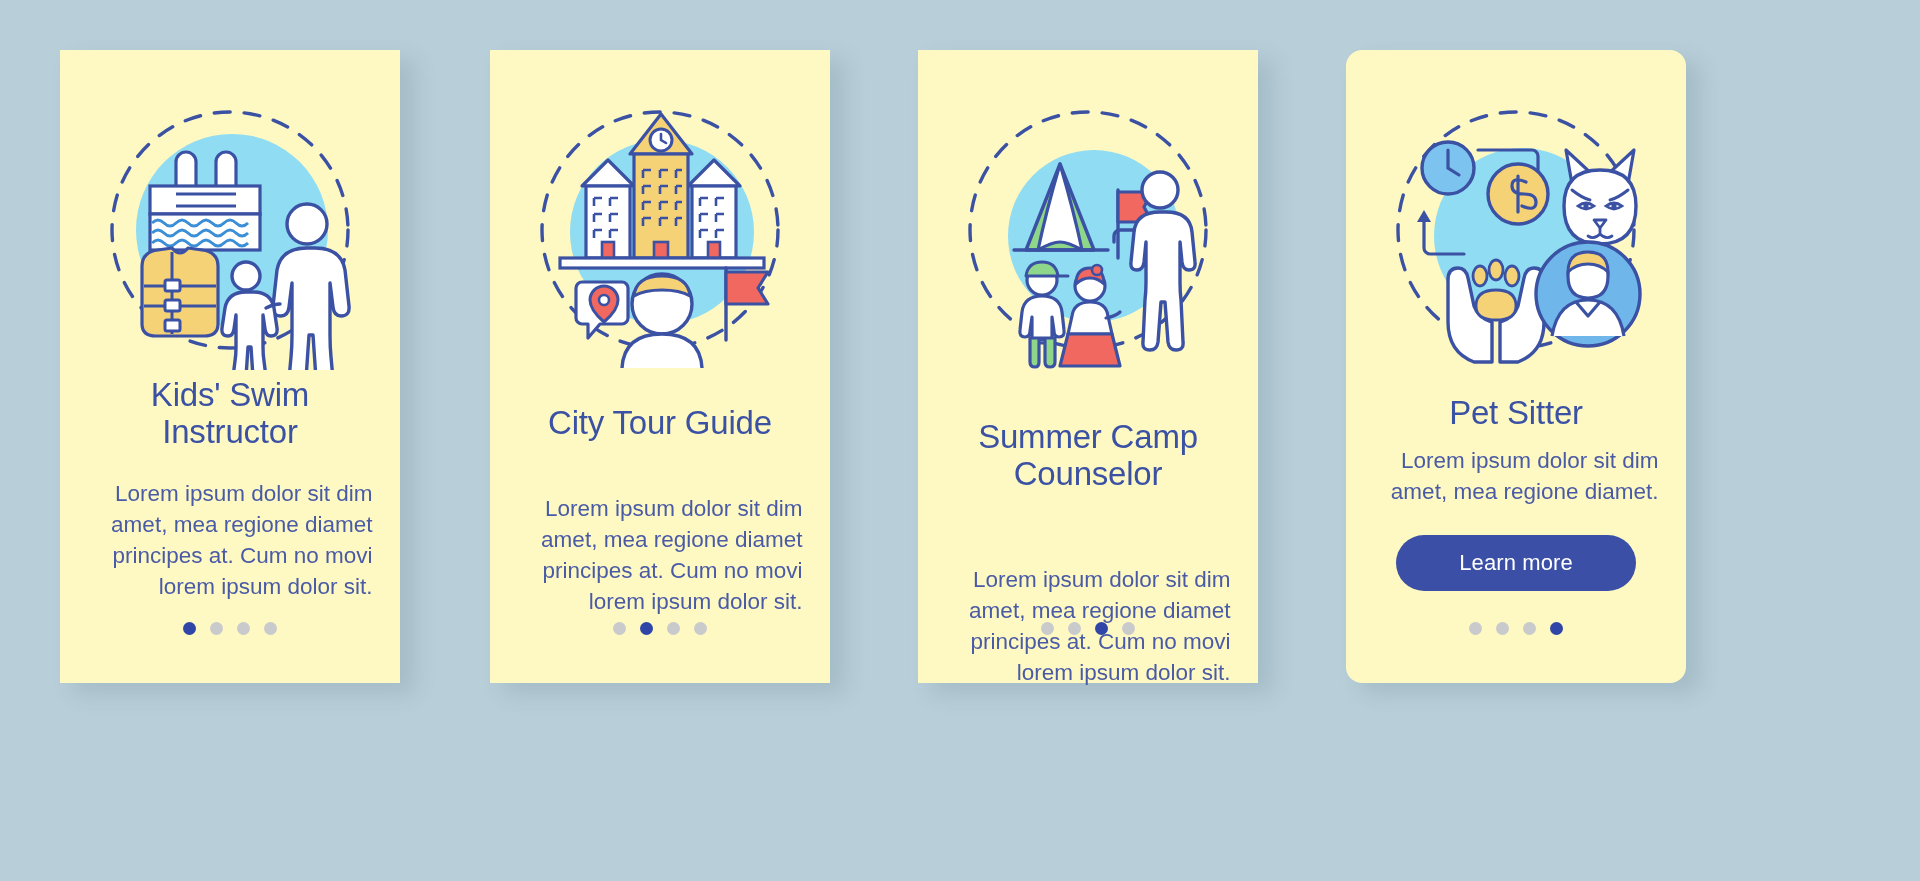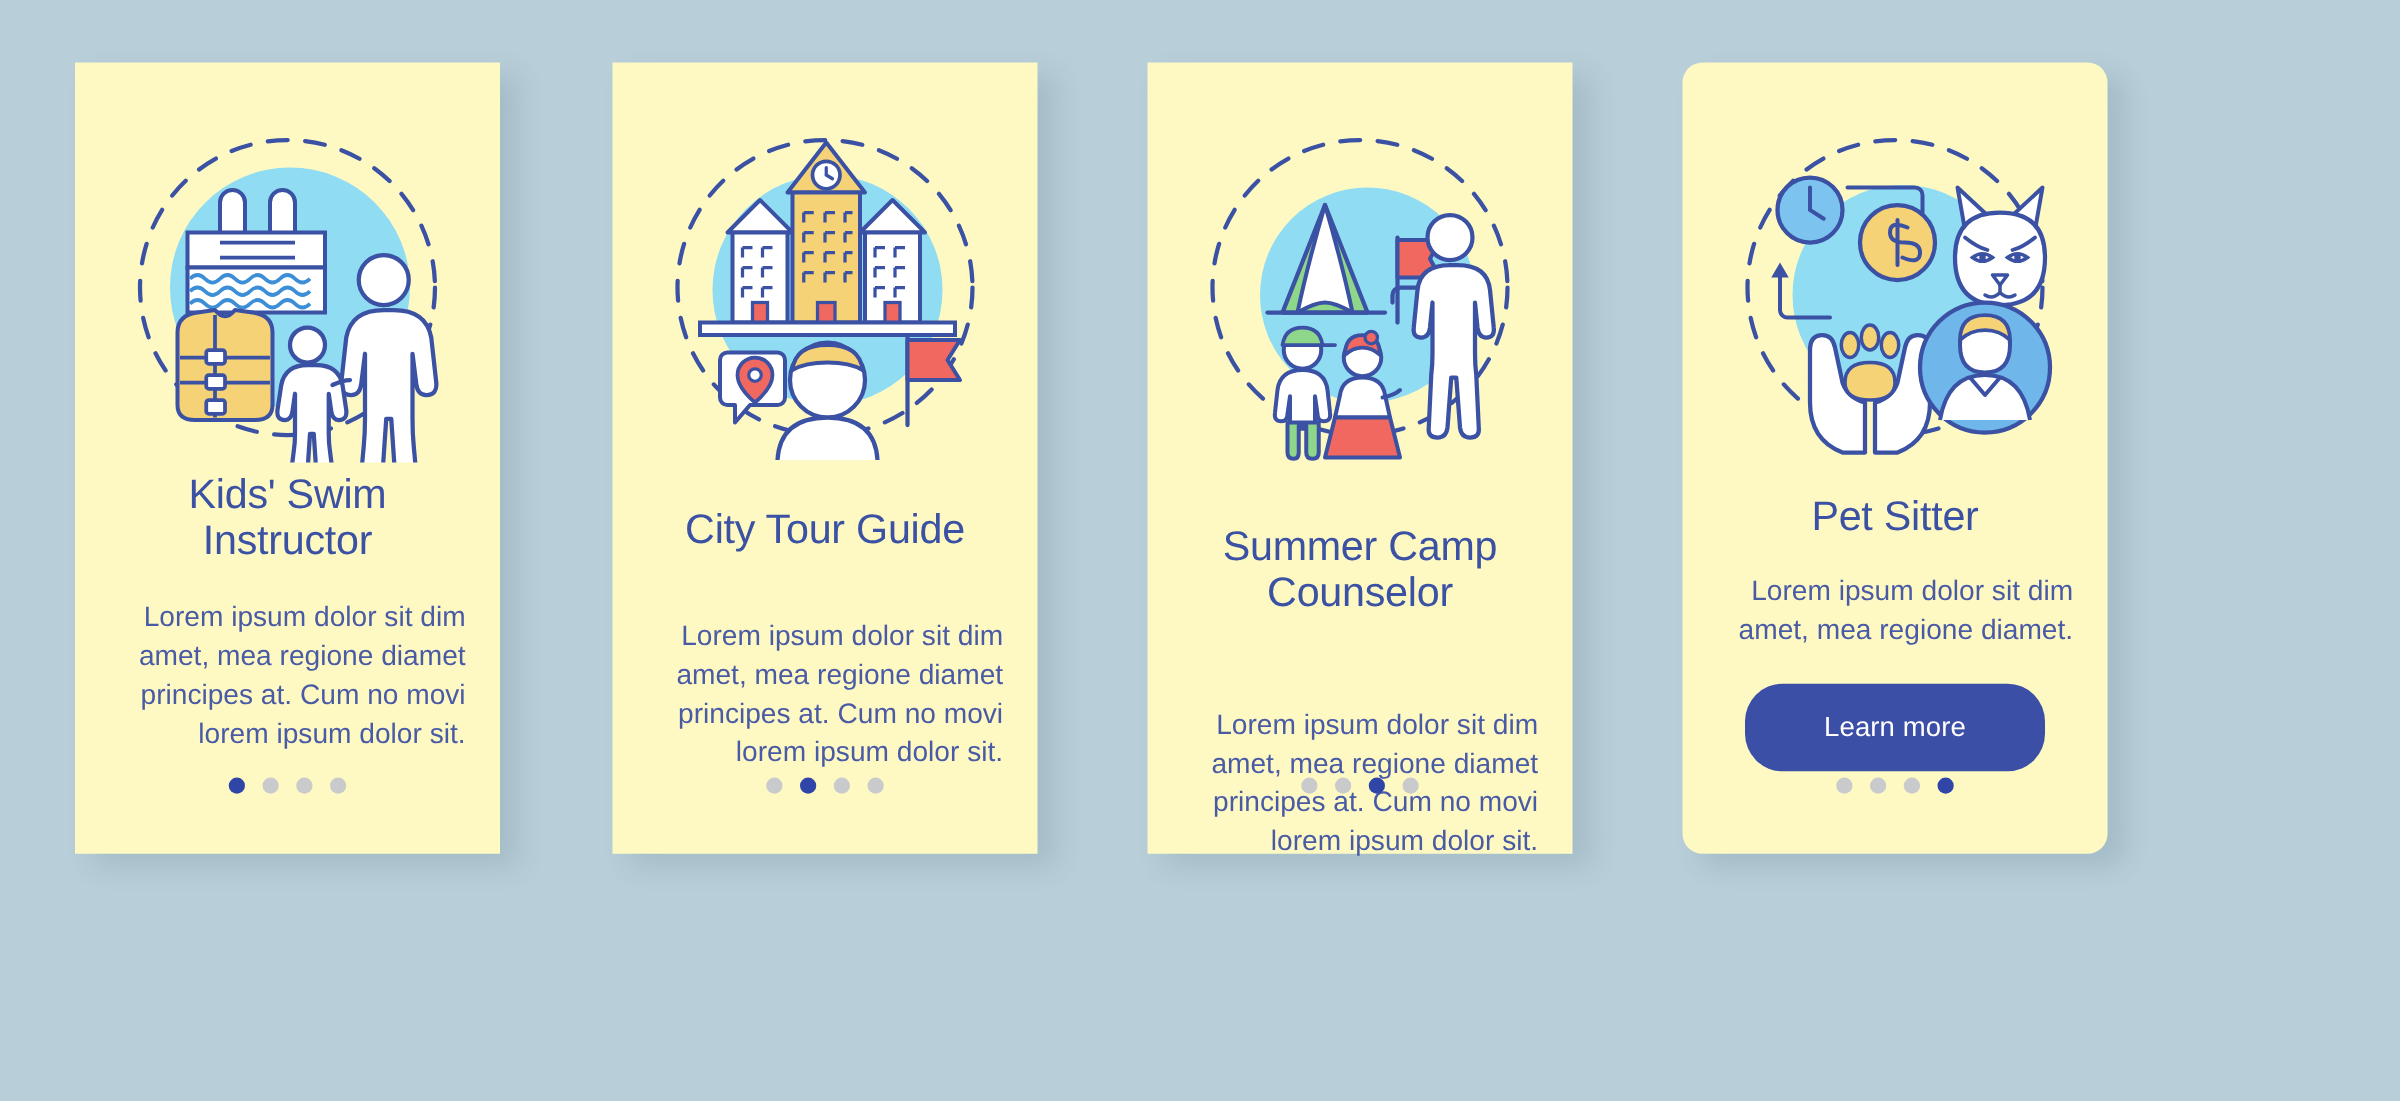--- a/index.html
+++ b/index.html
@@ -57,30 +57,30 @@
   .card-3 .card-title { margin-top: 4px; }
 
   .card-body {
     color: #4a5ba6;
     font-size: 22.5px;
     line-height: 31px;
     text-align: right;
     width: 285px;
     margin-top: 28px;
   }
-  .card-4 .card-body { margin-top: 26px; }
+  .card-4 .card-body { margin-top: 14px; }
 
   .learn-btn {
     margin-top: 28px;
     background: #3b4fa6;
     color: #ffffff;
     border: none;
     border-radius: 30px;
     width: 240px;
-    height: 70px;
+    height: 56px;
     font-size: 22px;
     font-family: "Liberation Sans", sans-serif;
     cursor: pointer;
     letter-spacing: 0.1px;
   }
 
   .dots {
     position: absolute;
     bottom: 48px;
     left: 0; right: 0;

